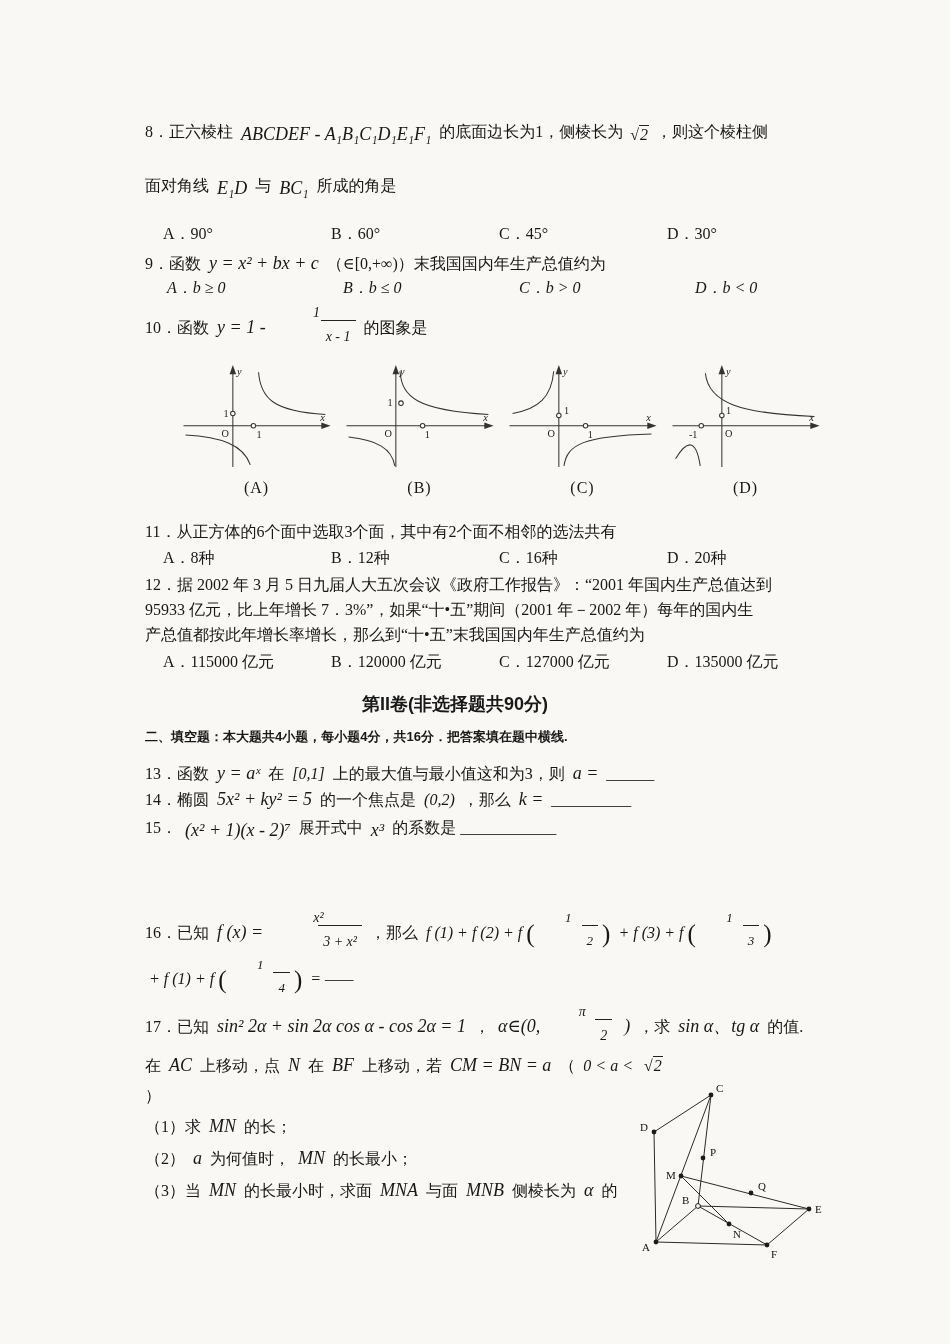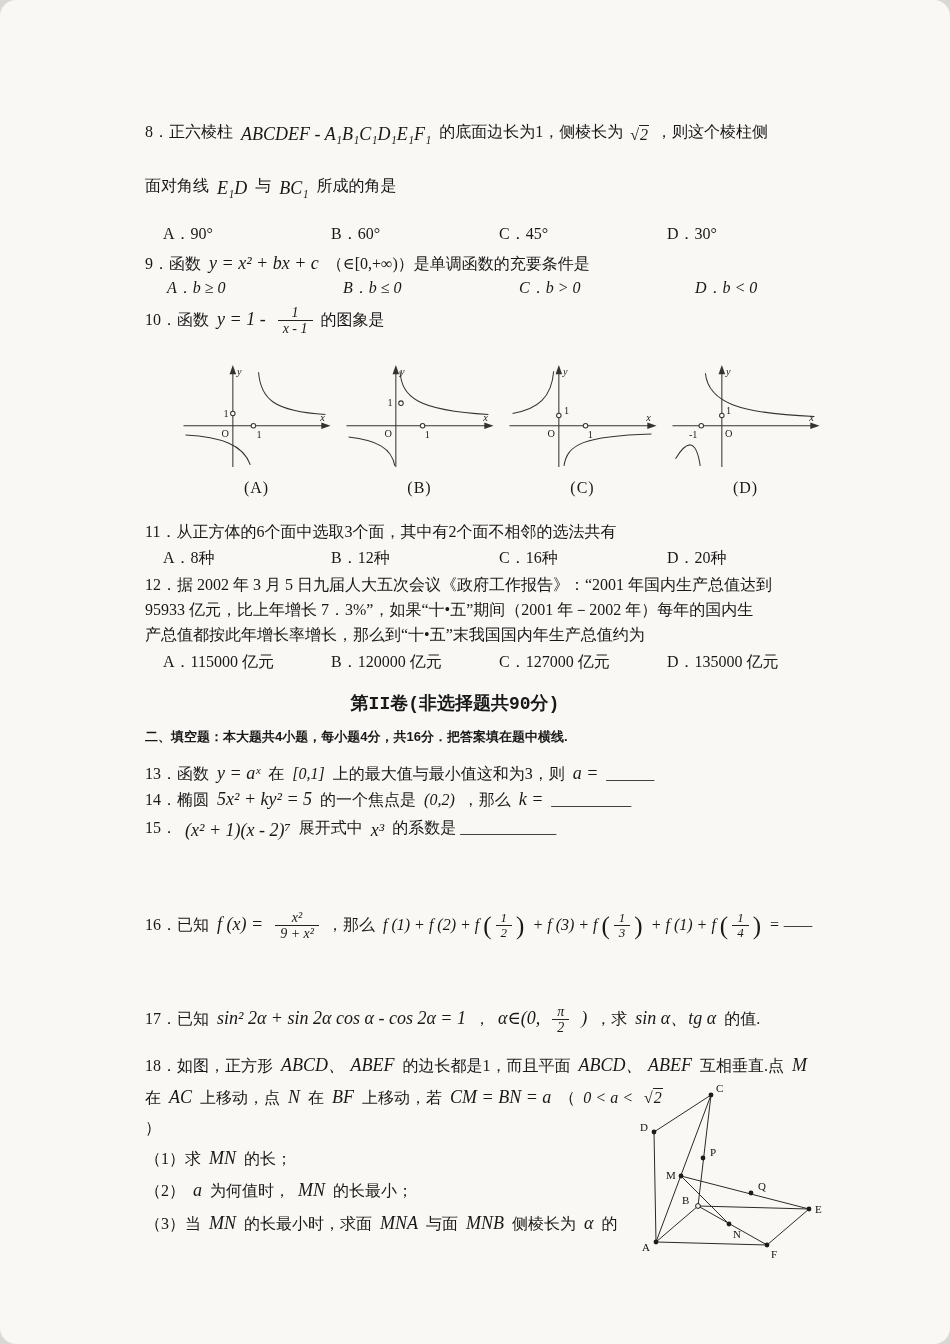--- a/index.html
+++ b/index.html
@@ -1,39 +1,39 @@
 <!DOCTYPE html>
 <html><head>
 <meta charset="utf-8">
 <style>
   * { box-sizing: border-box; }
   html,body { margin:0; padding:0; background:#d8d8d4; }
   .page {
     position:relative; width:950px; height:1344px; margin:0 auto;
     background:#f9f8f4; color:#181818;
     font-family:"Liberation Serif","DejaVu Serif",serif;
-    font-size:16px; line-height:1.45; overflow:hidden;border-radius:16px;
+    font-size:16px; line-height:1.45; overflow:hidden;
   }
   .blk { position:absolute; left:145px; width:695px; }
   .math { font-family:"Liberation Serif","DejaVu Serif",serif; font-style:italic; margin:0 4px; white-space:nowrap; }
   .mbig { font-size:18px; }
   .low  { position:relative; top:3px; display:inline-block; }
   .opts { left:163px; display:flex; }
   .opts span { flex:0 0 168px; }
   .frac { display:inline-flex; flex-direction:column; align-items:center; vertical-align:middle;
           margin:0 4px; font-style:italic; font-size:14px; line-height:1.1; }
   .frac .num { padding:0 5px; }
-  .frac .den { border-top:1px solid #222; padding:0 5px; }
+  .frac .den { border-top:1px solid #222; padding:8px 5px;margin-left:43px; }
   .frac.sm { font-size:13px; }
   .sqrt { white-space:nowrap; font-style:italic; margin:0 3px; }
   .sqrt .sign { font-style:normal; }
   .sqrt .rad { border-top:1px solid #222; padding:0 1px; }
   .bigp { font-size:25px; line-height:1; vertical-align:-4px; font-style:normal; font-family:"Liberation Serif",serif; }
   .hdr { font-family:"Liberation Sans","DejaVu Sans",sans-serif; font-weight:700; }
-  .center { text-align:center;font-family:Liberation Mono, monospace; }
+  .center { text-align:center; }
   .graphs { left:178px; top:362px; width:648px; display:flex; gap:6px; }
   .gpanel { width:157px; }
   .gsvg { display:block; width:157px; height:108px; }
   .glabel { text-align:center; font-size:16px; margin-top:6px; letter-spacing:1px; }
   .q18line { white-space:nowrap; margin-bottom:6px; }
   .figwrap { position:absolute; left:606px; top:1080px; width:230px; height:200px; }
   svg text { font-family:"Liberation Serif","DejaVu Serif",serif; }
 </style>
 </head>
 <body>
@@ -57,21 +57,21 @@
   <div class="blk opts" style="top:222px">
     <span>A．90°</span>
     <span>B．60°</span>
     <span>C．45°</span>
     <span>D．30°</span>
   </div>
 
   <div class="blk" style="top:250px">
     <span>9．函数</span>
     <span class="math mbig">y = x² + bx + c</span>
-    <span>（∈[0,+∞)）是单调函数的充要条件是</span>
+    <span>（∈[0,+∞)）末我国国内年生产总值约为</span>
   </div>
   <div class="blk opts" style="top:276px">
     <span class="math">A．b ≥ 0</span>
     <span class="math">B．b ≤ 0</span>
     <span class="math">C．b &gt; 0</span>
     <span class="math">D．b &lt; 0</span>
   </div>
 
   <div class="blk" style="top:305px">
     <span>10．函数</span>
@@ -232,21 +232,21 @@
     <span class="math mbig low">x³</span>
     <span>的系数是</span>
     <span>____________</span>
   </div>
 
   <div class="blk" style="top:910px">
     <span>16．已知</span>
     <span class="math mbig">f (x) =</span>
     <span class="frac">
         <span class="num">x²</span>
-        <span class="den">9 + x²</span>
+        <span class="den">3 + x²</span>
       </span>
     <span>，那么</span>
     <span class="math">f (1) + f (2) + f</span><span class="bigp">(</span><span class="frac sm">
         <span class="num">1</span>
         <span class="den">2</span>
       </span><span class="bigp">)</span>
     <span class="math">+ f (3) + f</span><span class="bigp">(</span><span class="frac sm">
         <span class="num">1</span>
         <span class="den">3</span>
       </span><span class="bigp">)</span>
@@ -267,28 +267,20 @@
         <span class="num">π</span>
         <span class="den">2</span>
       </span>
     <span class="math mbig">)</span>
     <span>，求</span>
     <span class="math mbig">sin α、tg α</span>
     <span>的值.</span>
   </div>
 
   <div class="blk" style="top:1052px; width:560px;">
-    <div class="q18line" style="width:695px">
-      <span>18．如图，正方形</span>
-      <span class="math mbig">ABCD、 ABEF</span>
-      <span>的边长都是1，而且平面</span>
-      <span class="math mbig">ABCD、 ABEF</span>
-      <span>互相垂直.点</span>
-      <span class="math mbig">M</span>
-    </div>
     <div class="q18line">
       <span>在</span>
       <span class="math mbig">AC</span>
       <span>上移动，点</span>
       <span class="math mbig">N</span>
       <span>在</span>
       <span class="math mbig">BF</span>
       <span>上移动，若</span>
       <span class="math mbig">CM = BN = a</span>
       <span>（</span>

